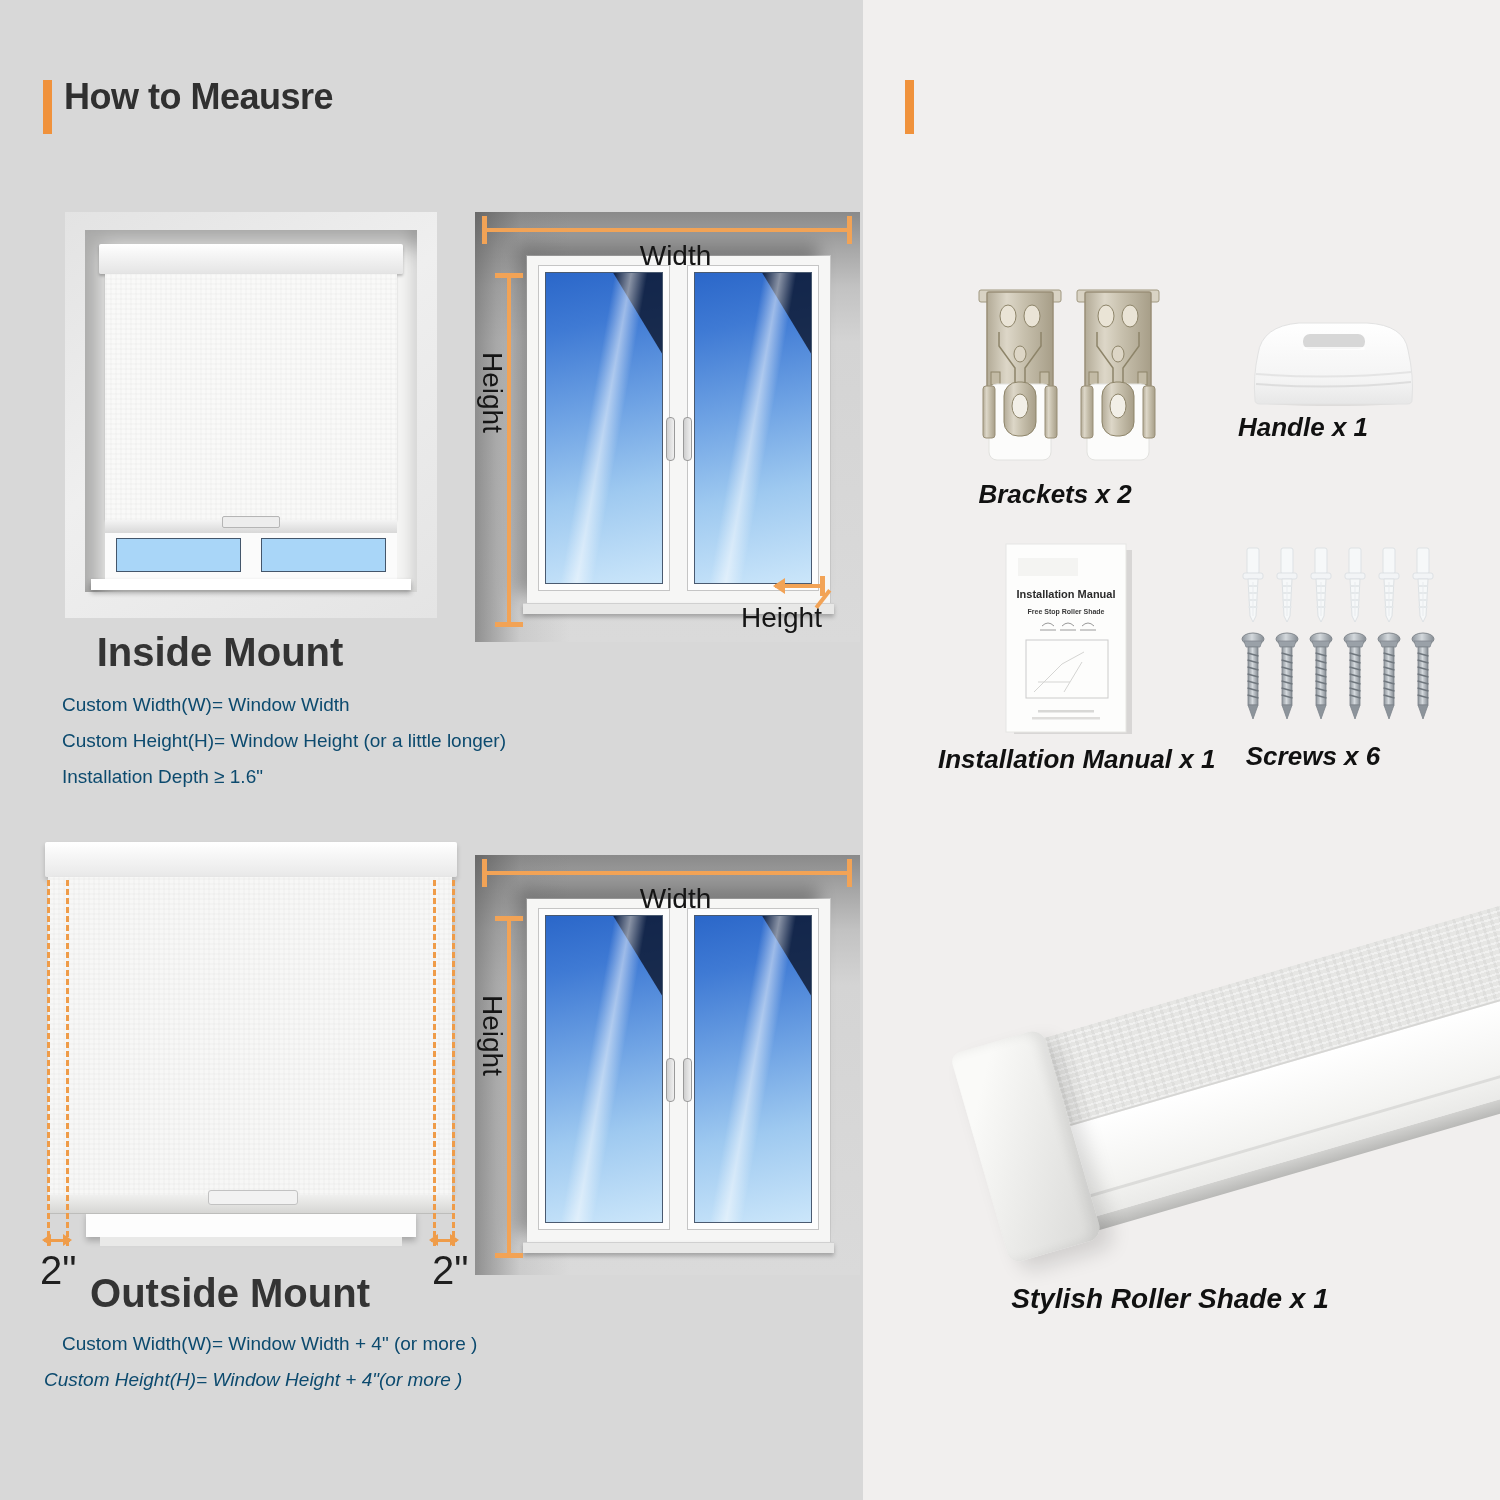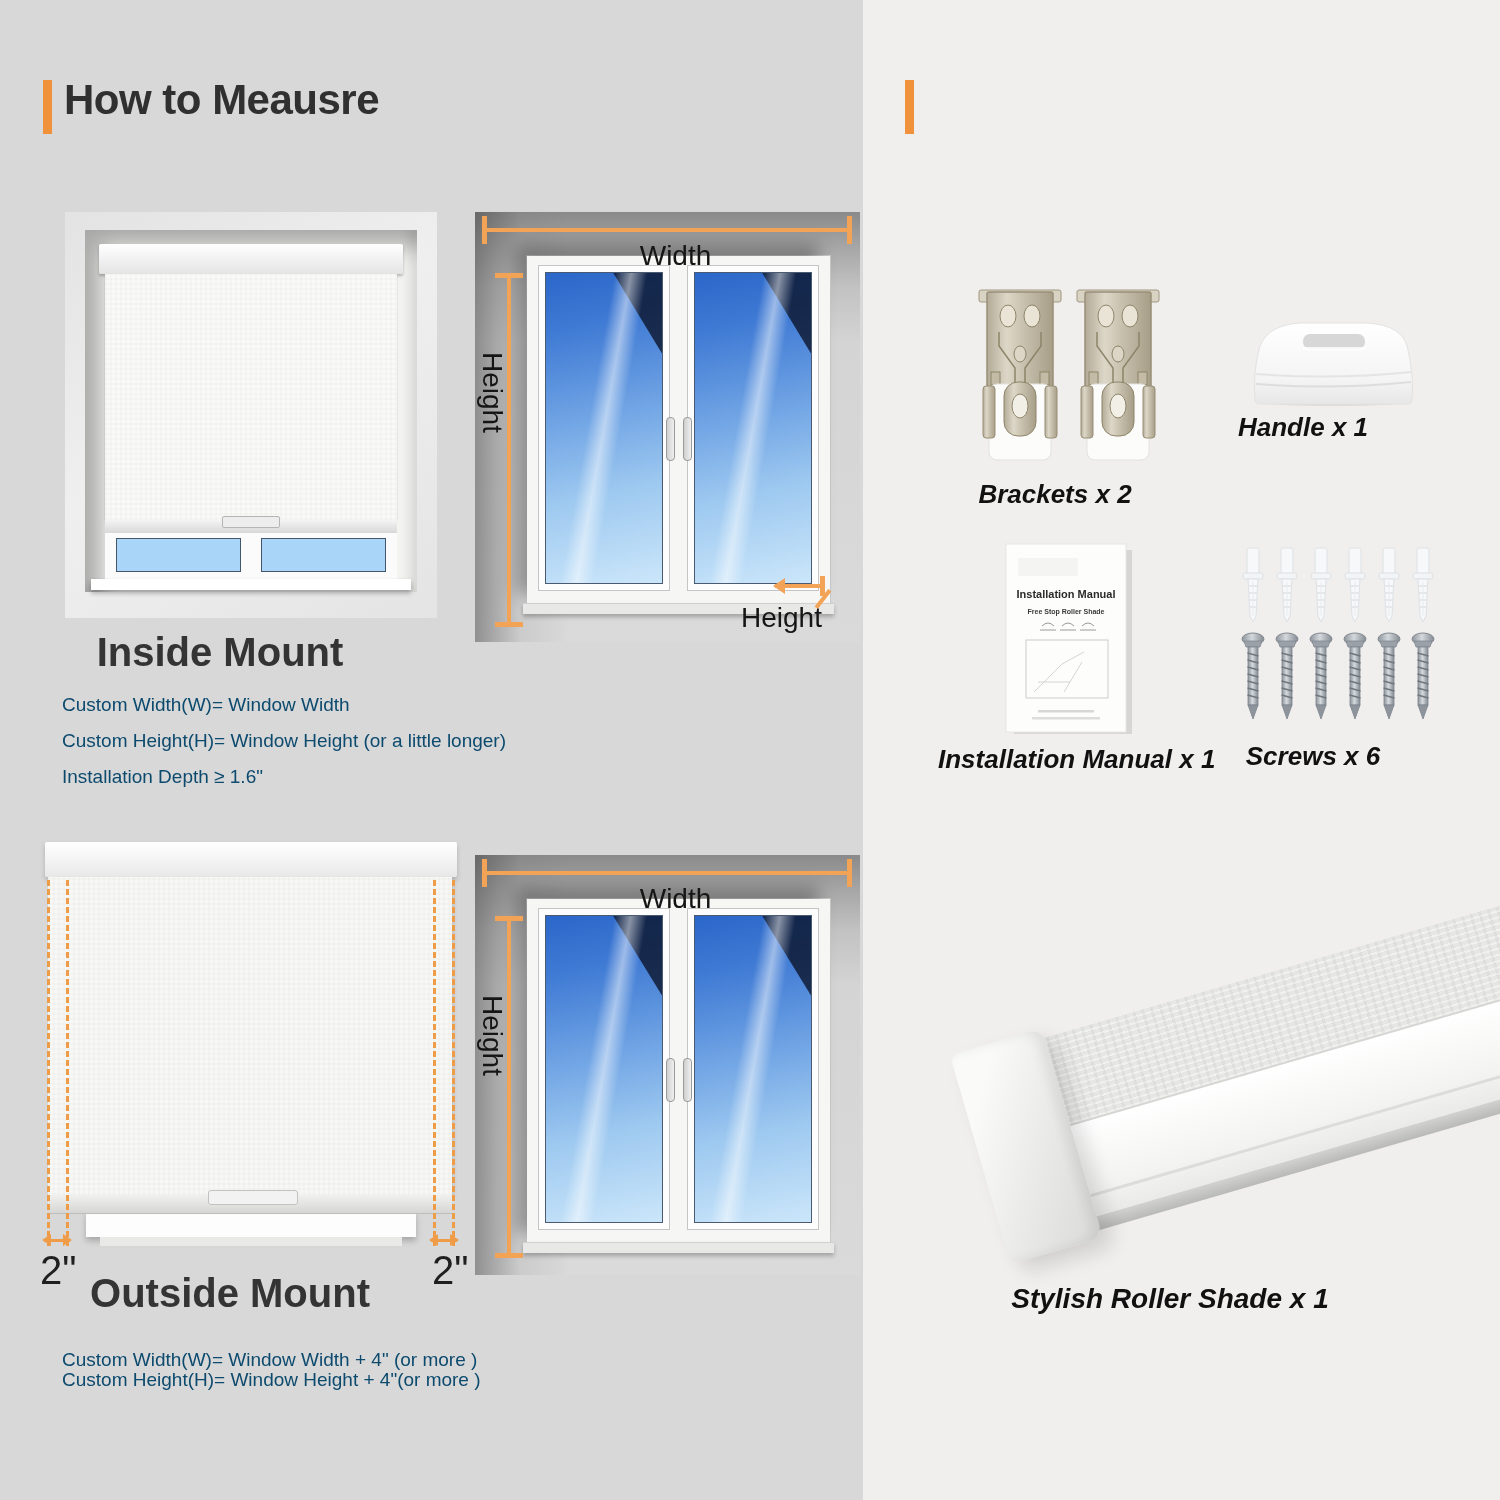--- a/index.html
+++ b/index.html
@@ -4,21 +4,21 @@
 <style>
   html,body{margin:0;padding:0;}
   #stage{
     position:relative;width:1500px;height:1500px;overflow:hidden;
     background:#d8d8d8;font-family:"Liberation Sans",sans-serif;
   }
   .right-bg{position:absolute;left:863px;top:0;width:637px;height:1500px;background:#f1efee;}
 
   
   .accent-bar{position:absolute;width:9px;height:54px;background:#F0923C;}
-  .sec-title{position:absolute;font-size:42px;font-weight:700;color:#303030;letter-spacing:-0.5px;white-space:nowrap;}
+  .sec-title{position:absolute;font-size:36px;font-weight:700;color:#303030;letter-spacing:-0.5px;white-space:nowrap;}
 
   .h2{position:absolute;font-size:40px;font-weight:700;color:#343434;text-align:center;white-space:nowrap;}
   .body-line{position:absolute;font-size:19px;color:#0c4a6e;white-space:nowrap;}
 
   
   .im-photo{position:absolute;left:65px;top:212px;width:372px;height:406px;
     background:linear-gradient(145deg,#e3e3e3,#efefef 45%,#e4e4e4);}
   .im-recess{position:absolute;left:20px;top:18px;right:20px;bottom:26px;background:#f4f4f3;
     box-shadow:inset 16px 16px 22px rgba(0,0,0,.30), inset -8px -4px 12px rgba(0,0,0,.10);}
   .im-cassette{position:absolute;left:14px;right:14px;top:14px;height:30px;border-radius:2px;
@@ -216,22 +216,22 @@
       </div>
     <div class="dim-label-width">Width</div>
     <div class="dim-line-v" style="height:340px;">
         <span class="cap t"></span>
         <span class="cap b"></span>
       </div>
     <div class="dim-label-height">Height</div>
   </div>
 
   <div class="h2" style="left:20px;top:1271px;width:420px;">Outside Mount</div>
-  <div class="body-line" style="left:62px;top:1333px;margin-top:16px;">Custom Width(W)= Window Width + 4" (or more )</div>
-  <div class="body-line" style="left:62px;top:1369px;">Custom Height(H)= Window Height + 4"(or more )</div>
+  <div class="body-line" style="left:62px;top:1333px;">Custom Width(W)= Window Width + 4" (or more )</div>
+  <div class="body-line" style="left:44px;top:1369px;font-style:italic;">Custom Height(H)= Window Height + 4"(or more )</div>
 
   <div class="accent-bar" style="left:905px;top:80px;"></div>
 
   <svg class="svg-abs" style="left:975px;top:288px;" width="90" height="176" viewBox="0 0 90 176">
     <defs>
       <linearGradient id="mg1" x1="0" y1="0" x2="1" y2="0">
         <stop offset="0" stop-color="#b3ab97"></stop>
           <stop offset="0.3" stop-color="#ddd7c8"></stop>
         <stop offset="0.55" stop-color="#c8c1ae"></stop>
           <stop offset="1" stop-color="#a79e88"></stop>

